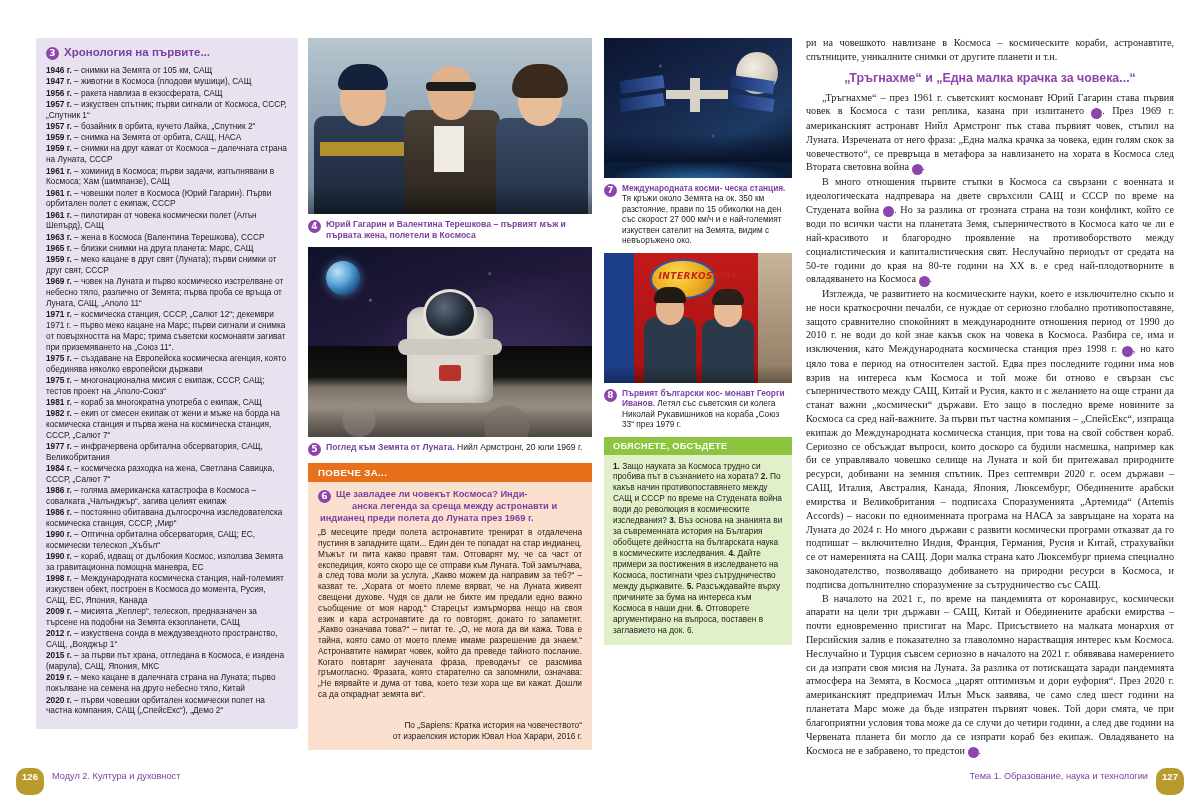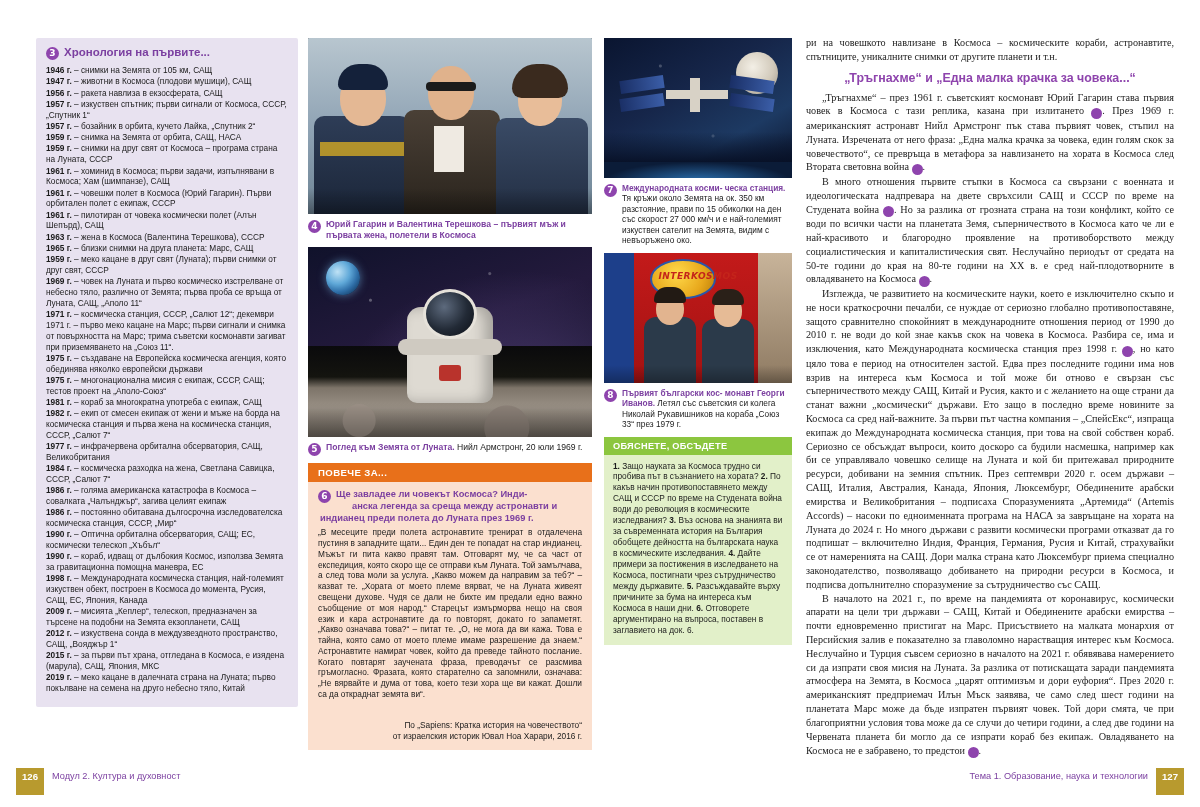--- a/index.html
+++ b/index.html
@@ -121,20 +121,21 @@
     vertical-align: -1px;
   }
 
   
   .footer { position: absolute; bottom: 12px; font-size: 9.2px; }
   .footer-left { left: 16px; display: flex; align-items: stretch; }
   .folio {
     background: #b89a2e; color: #fff; font-weight: bold;
     font-size: 9.6px; padding: 3px 6px; line-height: 1.25;
     font-family: "Liberation Sans", sans-serif;
+    border-radius: 10px;
   }
   .folio-tall { padding-bottom: 12px; }
   .foot-text { color: #7b3fa0; padding: 3px 0 0 8px; }
   .footer-right { right: 16px; display: flex; align-items: stretch; }
   .footer-right .foot-text { padding: 3px 8px 0 0; }
 
   
   .gutter {
     position: absolute; left: 599px; top: 0; width: 1px; height: 807px;
     background: #ffffff;
@@ -222,21 +223,21 @@
       <span class="num-badge">3</span>
       <span>Хронология на първите...</span>
     </div>
     <div class="chrono-list" id="chrono-list">
         <div class="entry"><span class="yr">1946 г.</span><span> – снимки на Земята от 105 км, САЩ</span></div>
         <div class="entry"><span class="yr">1947 г.</span><span> – животни в Космоса (плодови мушици), САЩ</span></div>
         <div class="entry"><span class="yr">1956 г.</span><span> – ракета навлиза в екзосферата, САЩ</span></div>
         <div class="entry"><span class="yr">1957 г.</span><span> – изкуствен спътник; първи сигнали от Космоса, СССР, „Спутник 1“</span></div>
         <div class="entry"><span class="yr">1957 г.</span><span> – бозайник в орбита, кучето Лайка, „Спутник 2“</span></div>
         <div class="entry"><span class="yr">1959 г.</span><span> – снимка на Земята от орбита, САЩ, НАСА</span></div>
-        <div class="entry"><span class="yr">1959 г.</span><span> – снимки на друг свят от Космоса – програма страна на Луната, СССР</span></div>
+        <div class="entry"><span class="yr">1959 г.</span><span> – снимки на друг кажат от Космоса – далечната страна на Луната, СССР</span></div>
         <div class="entry"><span class="yr">1961 г.</span><span> – хоминид в Космоса; първи задачи, изпълнявани в Космоса; Хам (шимпанзе), САЩ</span></div>
         <div class="entry"><span class="yr">1961 г.</span><span> – човешки полет в Космоса (Юрий Гагарин). Първи орбитален полет с екипаж, СССР</span></div>
         <div class="entry"><span class="yr">1961 г.</span><span> – пилотиран от човека космически полет (Алън Шепърд), САЩ</span></div>
         <div class="entry"><span class="yr">1963 г.</span><span> – жена в Космоса (Валентина Терешкова), СССР</span></div>
         <div class="entry"><span class="yr">1965 г.</span><span> – близки снимки на друга планета: Марс, САЩ</span></div>
         <div class="entry"><span class="yr">1959 г.</span><span> – меко кацане в друг свят (Луната); първи снимки от друг свят, СССР</span></div>
         <div class="entry"><span class="yr">1969 г.</span><span> – човек на Луната и първо космическо изстрелване от небесно тяло, различно от Земята; първа проба се връща от Луната, САЩ, „Аполо 11“</span></div>
         <div class="entry"><span class="yr">1971 г.</span><span> – космическа станция, СССР, „Салют 12“; декември 1971 г. – първо меко кацане на Марс; първи сигнали и снимка от повърхността на Марс; трима съветски космонавти загиват при приземяването на „Союз 11“.</span></div>
         <div class="entry"><span class="yr">1975 г.</span><span> – създаване на Европейска космическа агенция, която обединява няколко европейски държави</span></div>
         <div class="entry"><span class="yr">1975 г.</span><span> – многонационална мисия с екипаж, СССР, САЩ; тестов проект на „Аполо-Союз“</span></div>
@@ -246,20 +247,21 @@
         <div class="entry"><span class="yr">1984 г.</span><span> – космическа разходка на жена, Светлана Савицка, СССР, „Салют 7“</span></div>
         <div class="entry"><span class="yr">1986 г.</span><span> – голяма американска катастрофа в Космоса – совалката „Чалънджър“, загива целият екипаж</span></div>
         <div class="entry"><span class="yr">1986 г.</span><span> – постоянно обитавана дългосрочна изследователска космическа станция, СССР, „Мир“</span></div>
         <div class="entry"><span class="yr">1990 г.</span><span> – Оптична орбитална обсерватория, САЩ; ЕС, космически телескоп „Хъбъл“</span></div>
         <div class="entry"><span class="yr">1990 г.</span><span> – кораб, идващ от дълбокия Космос, използва Земята за гравитационна помощна маневра, ЕС</span></div>
         <div class="entry"><span class="yr">1998 г.</span><span> – Международната космическа станция, най-големият изкуствен обект, построен в Космоса до момента, Русия, САЩ, ЕС, Япония, Канада</span></div>
         <div class="entry"><span class="yr">2009 г.</span><span> – мисията „Кеплер“, телескоп, предназначен за търсене на подобни на Земята екзопланети, САЩ</span></div>
         <div class="entry"><span class="yr">2012 г.</span><span> – изкуствена сонда в междузвездното пространство, САЩ, „Вояджър 1“</span></div>
         <div class="entry"><span class="yr">2015 г.</span><span> – за първи път храна, отгледана в Космоса, е изядена (марула), САЩ, Япония, МКС</span></div>
         <div class="entry"><span class="yr">2019 г.</span><span> – меко кацане в далечната страна на Луната; първо покълване на семена на друго небесно тяло, Китай</span></div>
+        <div class="entry"><span class="yr">2020 г.</span><span> – първи човешки орбитален космически полет на частна компания, САЩ („СпейсЕкс“), „Демо 2“</span></div>
       </div>
   </div>
 
   <div class="col mid-col">
 
     <div class="photo photo-gagarin">
       <div class="ph-gag-bg"></div>
 
       <div class="ph-uniform" style="left:6px;top:78px;width:96px;height:98px;background:linear-gradient(180deg,#2e3d57,#1b2639);"></div>
       <div class="ph-head" style="left:32px;top:34px;width:46px;height:54px;"></div>

